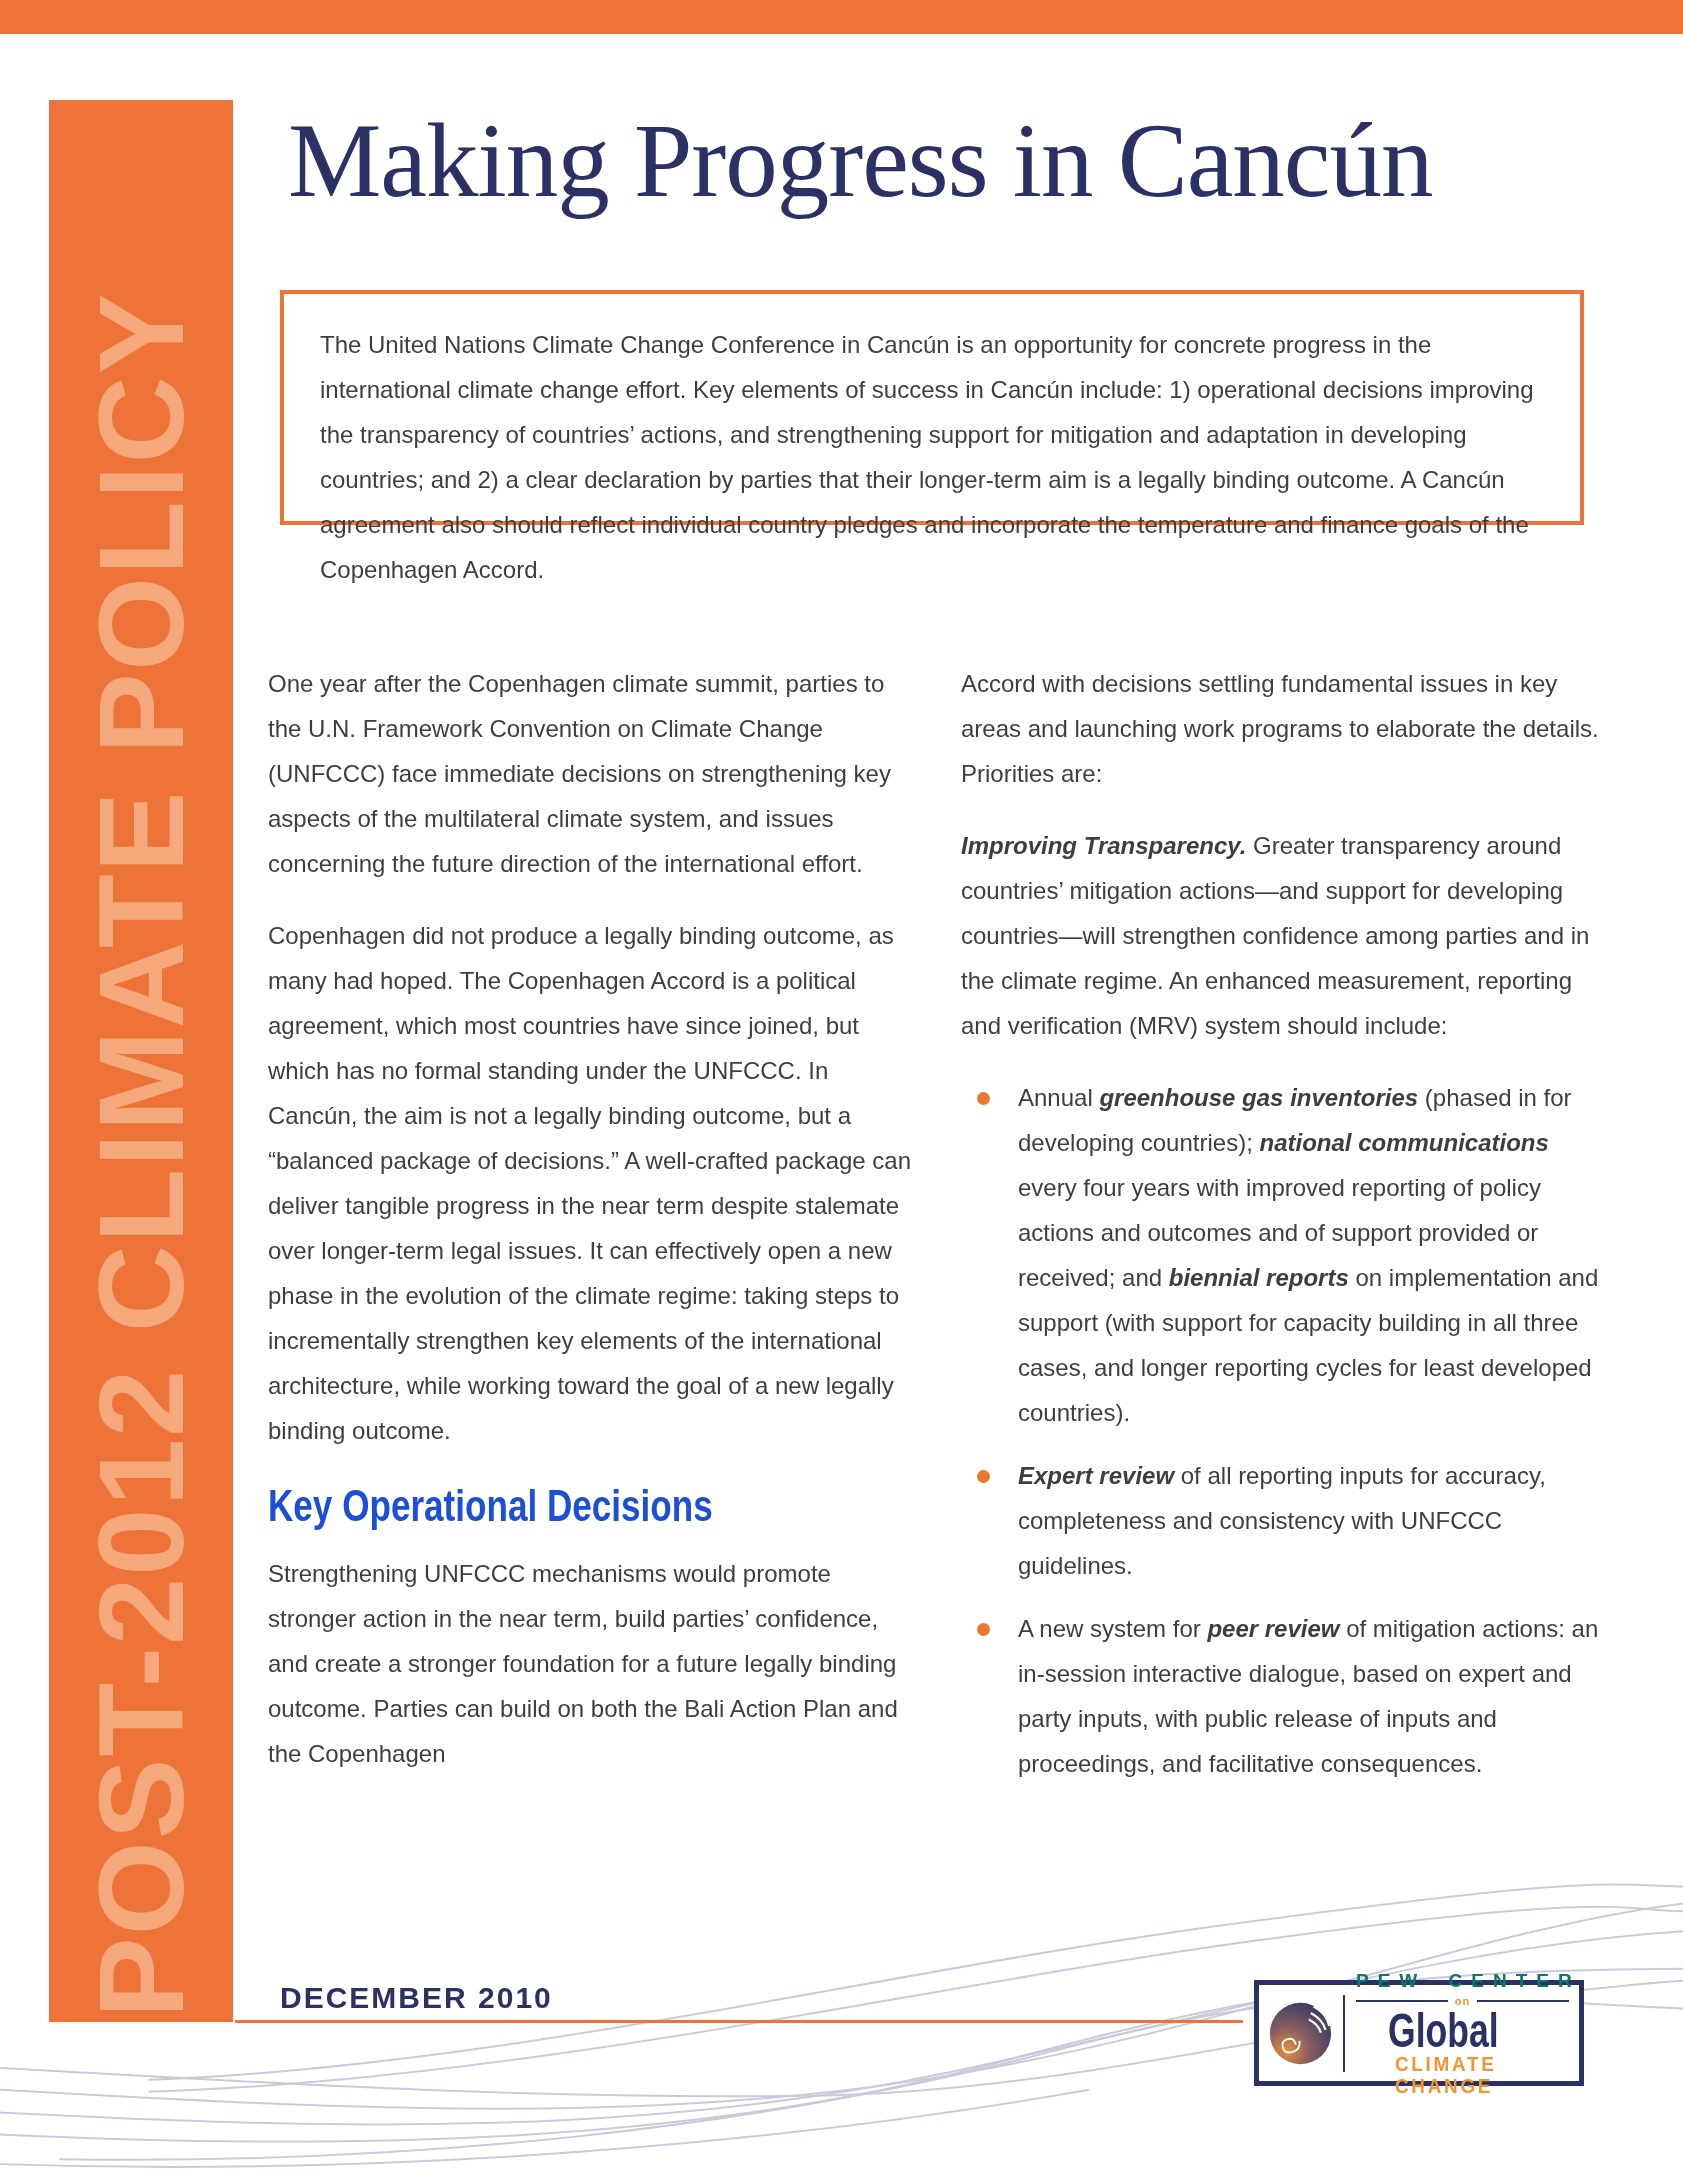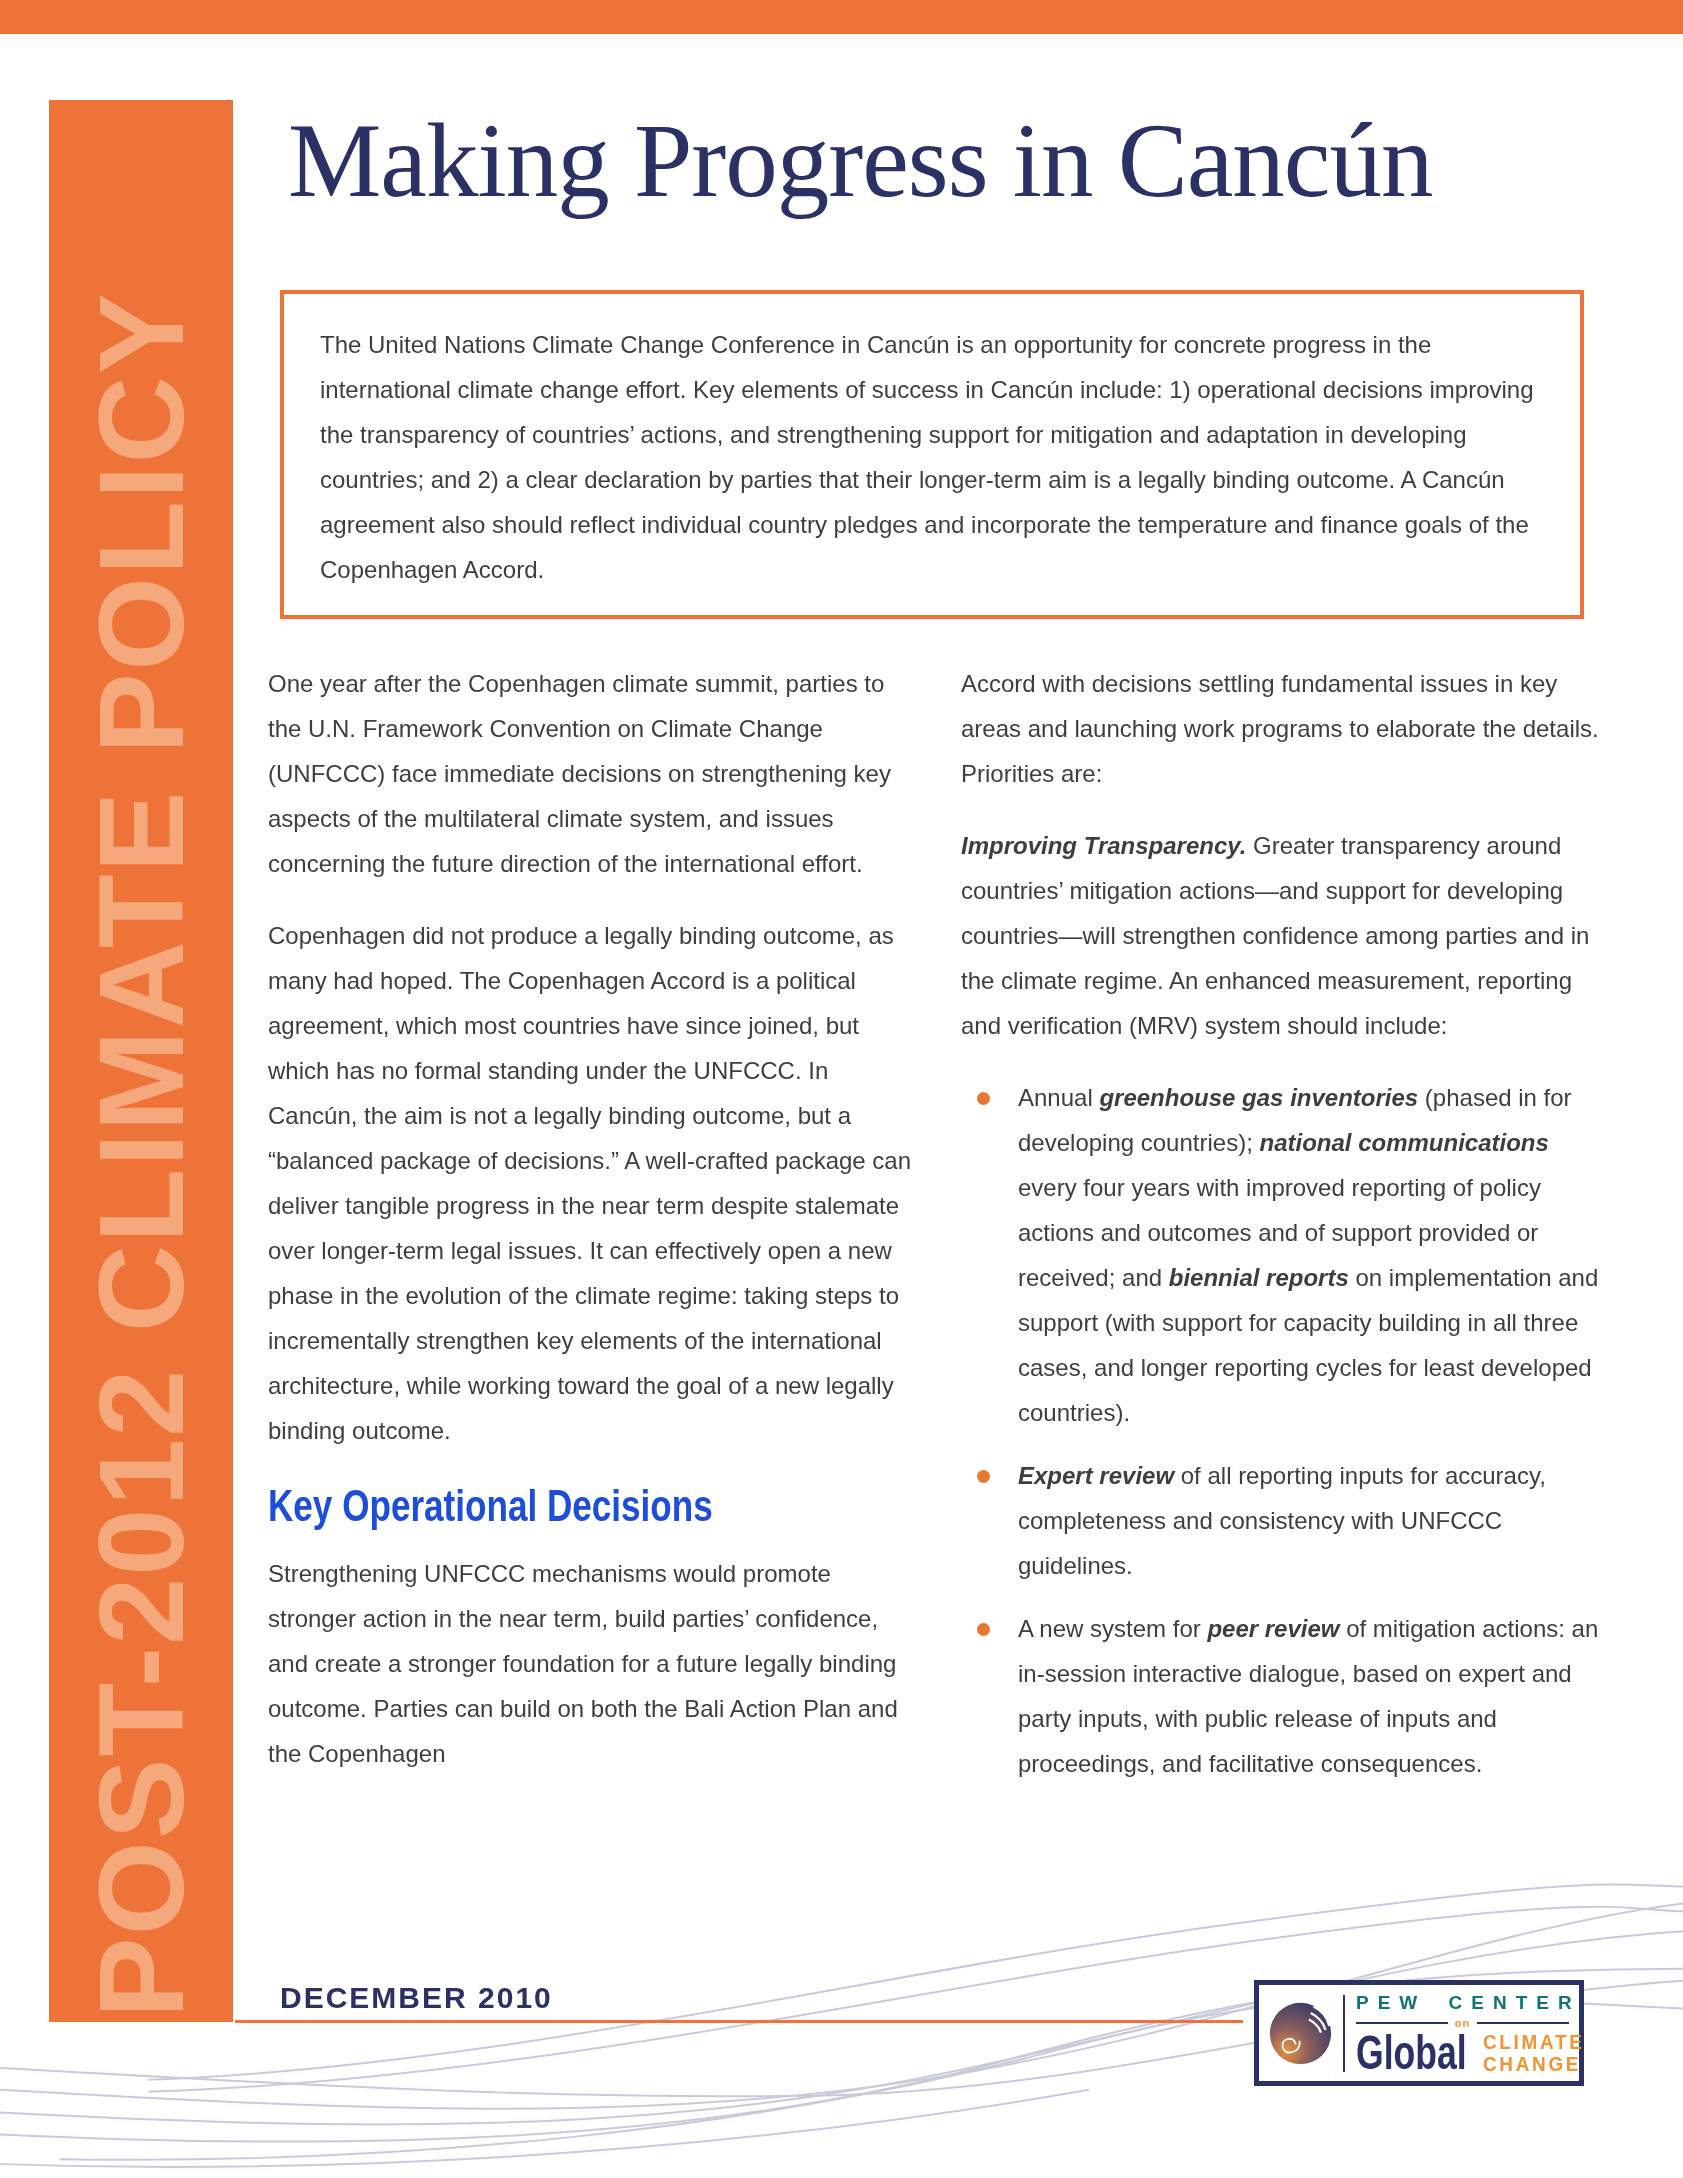--- a/index.html
+++ b/index.html
@@ -19,21 +19,21 @@
     white-space:nowrap; font-size:121px; line-height:121px; font-weight:bold;
     letter-spacing:2px; color:#f4a87c;
   }
   .title {
     position:absolute; left:282px; top:97px; margin:6px;
     font-family:"Liberation Serif", serif; font-weight:normal;
     font-size:105px; line-height:1.1; letter-spacing:-1px; color:#2b3164;
     white-space:nowrap;
   }
   .summary-box {
-    position:absolute; left:280px; top:290px; width:1304px; height:329px;
+    position:absolute; left:280px; top:290px; width:1304px; height:235px;
     box-sizing:border-box; border:4px solid #ee7338; background:#ffffff;
     padding:28px 36px;
   }
   .summary-box p {
     margin:0; font-size:24px; line-height:45px; color:#3e3e3e;
   }
   .col { position:absolute; top:661px; color:#3e3e3e; font-size:24px; line-height:45px; }
   .col-left  { left:268px; width:645px; }
   .col-right { left:941px; width:653px;margin-left:20px; }
   .col p { margin:0 0 27px 0; }
@@ -66,21 +66,21 @@
   .logo-textblock { flex:1 1 auto; padding-right:10px; min-width:0; }
   .logo-top {
     color:#0f766e; font-weight:bold; font-size:19px; letter-spacing:9px;
     word-spacing:8px; white-space:nowrap; text-align:left;
   }
   .logo-rule { display:flex; align-items:center; margin:3px 0 2px 0; }
   .logo-rule .rline { flex:1 1 auto; height:2px; background:#2b3164; }
   .logo-rule .on {
     flex:0 0 auto; margin:0 7px; color:#f0952f; font-size:11px; font-weight:bold; letter-spacing:1px;
   }
-  .logo-bottom { display:flex; align-items:center; }
+  .logo-bottom { display:flex; align-items:center;flex-direction:column; }
   .logo-global {
     color:#2b3164; font-weight:bold; font-size:48px; line-height:44px;
     transform:scaleX(0.74); transform-origin:0 50%; white-space:nowrap;
   }
   .logo-cc { margin-left:-22px; }
   .logo-cc div {
     color:#f0952f; font-weight:bold; font-size:21px; line-height:22px;
     letter-spacing:3px; transform:scaleX(0.9); transform-origin:0 50%; white-space:nowrap;
   }
 </style>

